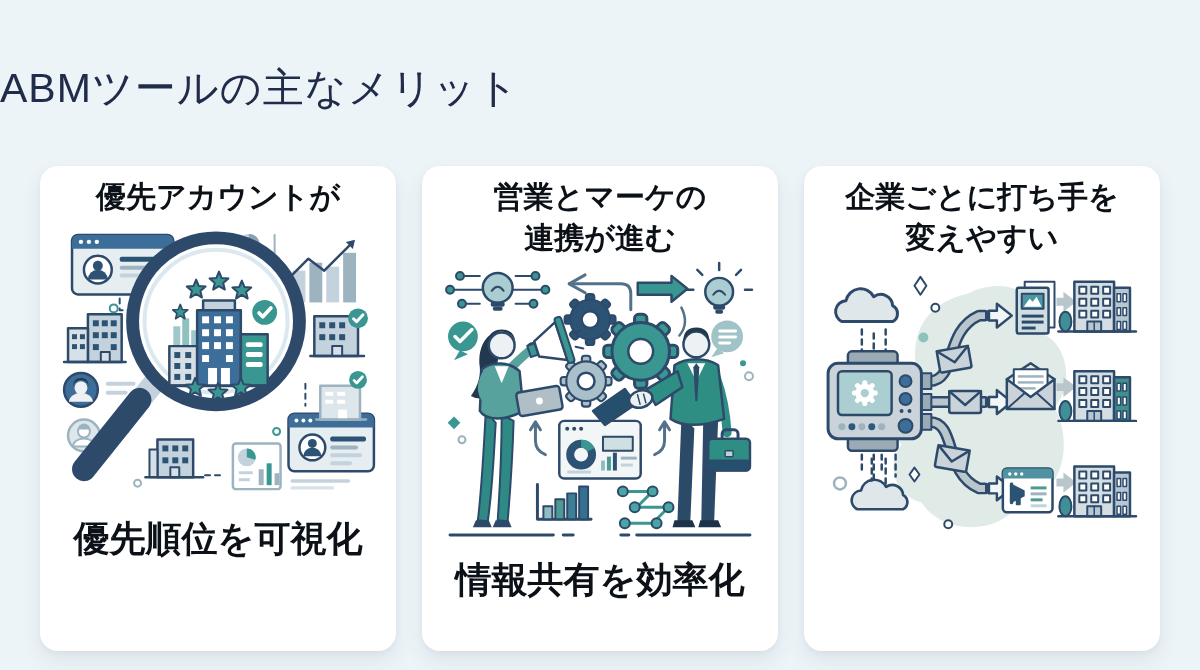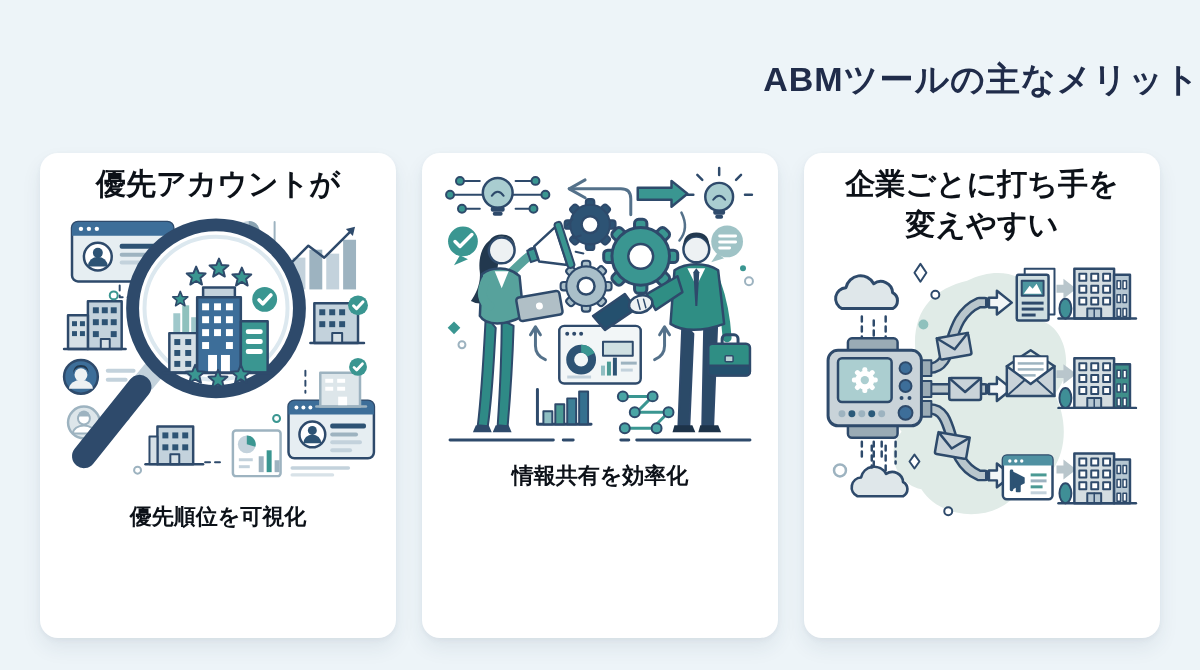--- a/index.html
+++ b/index.html
@@ -2,34 +2,34 @@
 <html style="--bg: #edf4f8; --card: #ffffff; --title_ink: #202c4a; --ink: #0c1118; --outline: #2e4a6b; --navy: #2e4a6b; --steel: #3d6e99; --steel_dark: #2d5374; --teal: #3a9691; --teal_bright: #2f8e84; --teal_light: #a9cdd0; --mint: #e0ebe7; --grayblue: #c3d2dc; --gray: #9db3c0;"><head>
 <meta charset="utf-8">
 <style>
   html,body{margin:0;padding:0}
   body{
     width:1200px;height:670px;overflow:hidden;
     background:var(--bg,#edf4f8);
     font-family:"Liberation Sans","DejaVu Sans",sans-serif;
   }
   .page-title{
-    text-align:right;padding-top:34px;font-size:34px;font-weight:700;
+    text-align:left;padding-top:34px;font-size:41px;font-weight:400;
     color:var(--title_ink,#202c4a);letter-spacing:1px;
   }
   .cards{display:flex;justify-content:center;gap:26px;margin-top:50px}
   .card{
     width:356px;height:485px;background:var(--card,#fff);border-radius:18px;
     box-shadow:0 10px 20px rgba(40,60,90,.08),0 2px 5px rgba(40,60,90,.05);
     display:flex;flex-direction:column;align-items:center;
   }
   .heading{margin-top:10px;font-size:30px;line-height:41px;font-weight:800;
     color:var(--ink,#0c1118);text-align:center}
   .heading span{display:block}
   .illo{margin-top:2px;display:block}
-  .footer-label{font-size:22px;font-weight:800;color:var(--ink,#0c1118);margin-top:8px;text-align:center}
+  .footer-label{font-size:36px;font-weight:800;color:var(--ink,#0c1118);margin-top:8px;text-align:center}
 
   
   svg .o{stroke:var(--outline,#2e4a6b);stroke-linejoin:round;stroke-linecap:round}
   svg .g{stroke:#9db3c0;stroke-linejoin:round;stroke-linecap:round}
   svg .sg{stroke:#54718a;stroke-linejoin:round;stroke-linecap:round}
   svg .w1{stroke-width:1.5}svg .w2{stroke-width:2}svg .w25{stroke-width:2.5}
   svg .w3{stroke-width:3}
   svg .dash{stroke-dasharray:5 5}
   svg .fn{fill:none}svg .fw{fill:#fff}
   svg .fgb{fill:#c3d2dc}svg .fgl{fill:#dde6ea}svg .fpl{fill:#e6eef2}
@@ -256,20 +256,22 @@
             <use href="#s1chk" transform="translate(212,94) scale(1.25)"></use>
           </g>
         </g>
       </svg>
 
       <div class="footer-label">優先順位を可視化</div>
     </div>
 
     <div class="card">
       <div class="heading">
+        <span>営業とマーケの</span>
+        <span>連携が進む</span>
       </div>
 
       <svg class="illo" width="330" height="288" viewBox="0 0 330 290">
         <defs>
           <g id="s2gear">
             <g>
               <rect x="-27" y="-4.5" width="54" height="9" rx="3"></rect>
               <rect x="-27" y="-4.5" width="54" height="9" rx="3" transform="rotate(45)"></rect>
               <rect x="-27" y="-4.5" width="54" height="9" rx="3" transform="rotate(90)"></rect>
               <rect x="-27" y="-4.5" width="54" height="9" rx="3" transform="rotate(135)"></rect>

